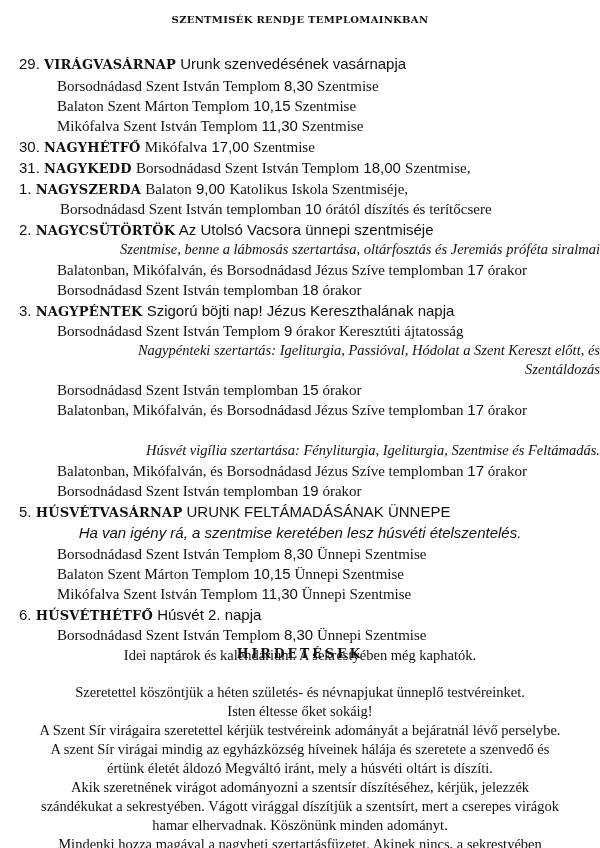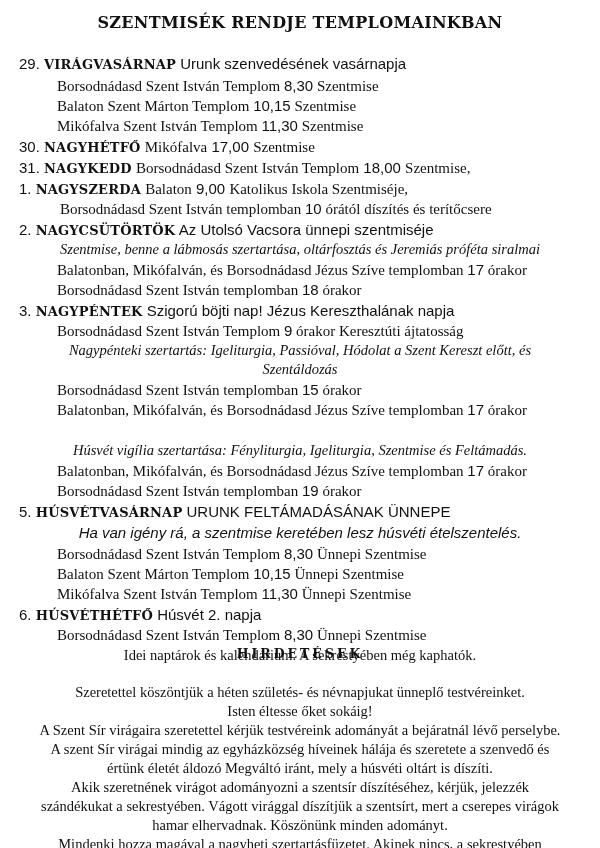--- a/index.html
+++ b/index.html
@@ -1,28 +1,28 @@
 <!DOCTYPE html>
 <html><head>
 <meta charset="utf-8">
 <style>
   html, body { margin: 0; padding: 0; background: #ffffff; }
   body { width: 600px; height: 848px; overflow: hidden; color: #111; }
   .page { position: relative; width: 600px; height: 848px; }
   .line { position: absolute; white-space: nowrap; line-height: 1; }
-  .title { left: 0; right: 0; top: 15px; text-align: center; font-family: "DejaVu Serif", serif; font-weight: bold; font-size: 16px; letter-spacing: 0.3px; }
+  .title { left: 0; right: 0; top: 15px; text-align: center; font-family: "DejaVu Serif", serif; font-weight: bold; font-size: 10px; letter-spacing: 0.3px; }
   .subtitle { left: 0; right: 0; top: 36px; text-align: center; font-family: "Liberation Serif", serif; font-style: italic; font-size: 15px; }
   .day { left: 19px; font-size: 15px; font-family: "Liberation Sans", sans-serif; }
   .day .num { font-family: "Liberation Sans", sans-serif; }
   .day .name { font-family: "DejaVu Serif", serif; font-weight: bold; font-size: 13px; letter-spacing: 0.2px; }
   .day .desc-sans { font-family: "Liberation Sans", sans-serif; }
   .day .desc-serif { font-family: "Liberation Serif", serif; }
   .entry { left: 57px; font-family: "Liberation Serif", serif; font-size: 15px; }
   .entry .t { font-family: "Liberation Sans", sans-serif; }
-  .ital { left: 0; right: 0; text-align: center; font-family: "Liberation Serif", serif; font-style: italic; font-size: 14.5px; }
+  .ital { left: 0; right: 0; text-align: right; font-family: "Liberation Serif", serif; font-style: italic; font-size: 14.5px; }
   .ital-sans { left: 0; right: 0; text-align: center; font-family: "Liberation Sans", sans-serif; font-style: italic; font-size: 15px; }
   .hird { left: 0; right: 0; text-align: center; font-family: "DejaVu Serif", serif; font-weight: bold; font-size: 12.5px; letter-spacing: 3px; }
   .ann { left: 0; right: 0; text-align: center; font-family: "Liberation Serif", serif; font-size: 14.5px; }
 </style>
 </head>
 <body>
 
 <div class="page">
 
   <div class="line title">SZENTMISÉK RENDJE TEMPLOMAINKBAN</div>

